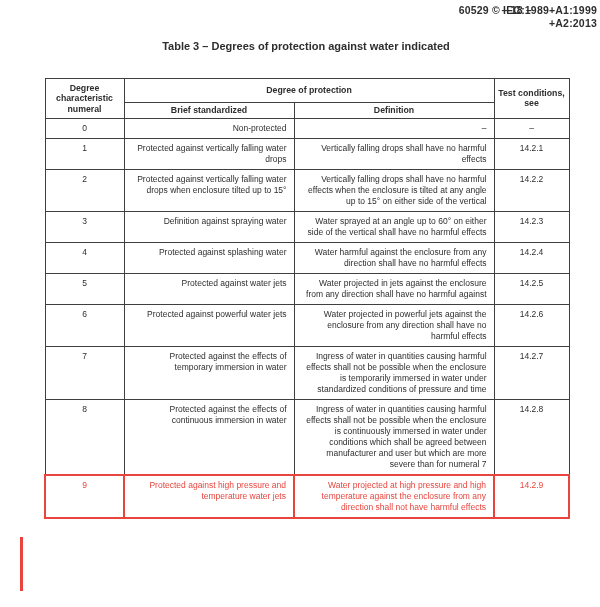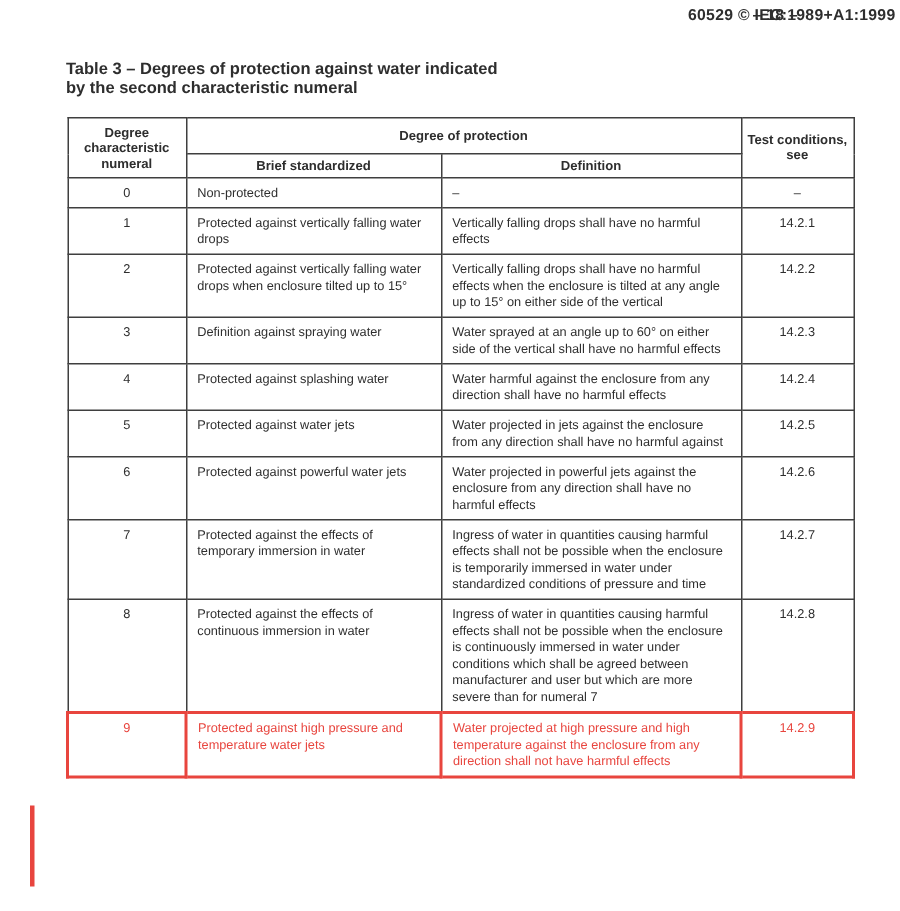--- a/index.html
+++ b/index.html
@@ -29,20 +29,21 @@
     font-size: 10.5px;
     font-weight: 700;
     line-height: 12.5px;
     letter-spacing: 0.2px;
   }
   
   .table-title {
     position: absolute;
     top: 40px; left: 44px;
     width: 524px;
+    text-align: center;
     font-size: 11px;
     font-weight: 700;
     line-height: 13px;
   }
   
   table.ip-table {
     position: absolute;
     top: 78px; left: 44px;
     width: 524px;
     border-collapse: collapse;
@@ -59,21 +60,21 @@
     font-weight: 700;
     text-align: center;
     vertical-align: middle;
     padding: 2px 3px;
     line-height: 10.5px;
   }
   .ip-table th.degree-head { height: 19px; }
   .ip-table td {
     vertical-align: top;
     padding: 4px 7px 4px 7px;
-    text-align: left;
+    text-align: right;
   }
   .ip-table td.c {
     text-align: center;
     padding-left: 2px;
     padding-right: 2px;
   }
   .ip-table tr.hl td {
     color: var(--red, #e8453e);
     border: 2px solid var(--red, #e8453e);
   }
@@ -87,25 +88,25 @@
 </style>
 </head>
 <body>
 
 <div class="page">
 
   <div class="page-number">– 18 –</div>
 
   <div class="doc-ref">
     <div>60529 © IEC:1989+A1:1999</div>
+    <div>+A2:2013</div>
   </div>
 
   <div class="table-title">
     <div>Table 3 – Degrees of protection against water indicated</div>
-    <div>by the second characteristic numeral</div>
   </div>
 
   <table class="ip-table">
     <colgroup>
       <col style="width:79px">
       <col style="width:170px">
       <col style="width:200px">
       <col style="width:75px">
     </colgroup>
     <thead>

